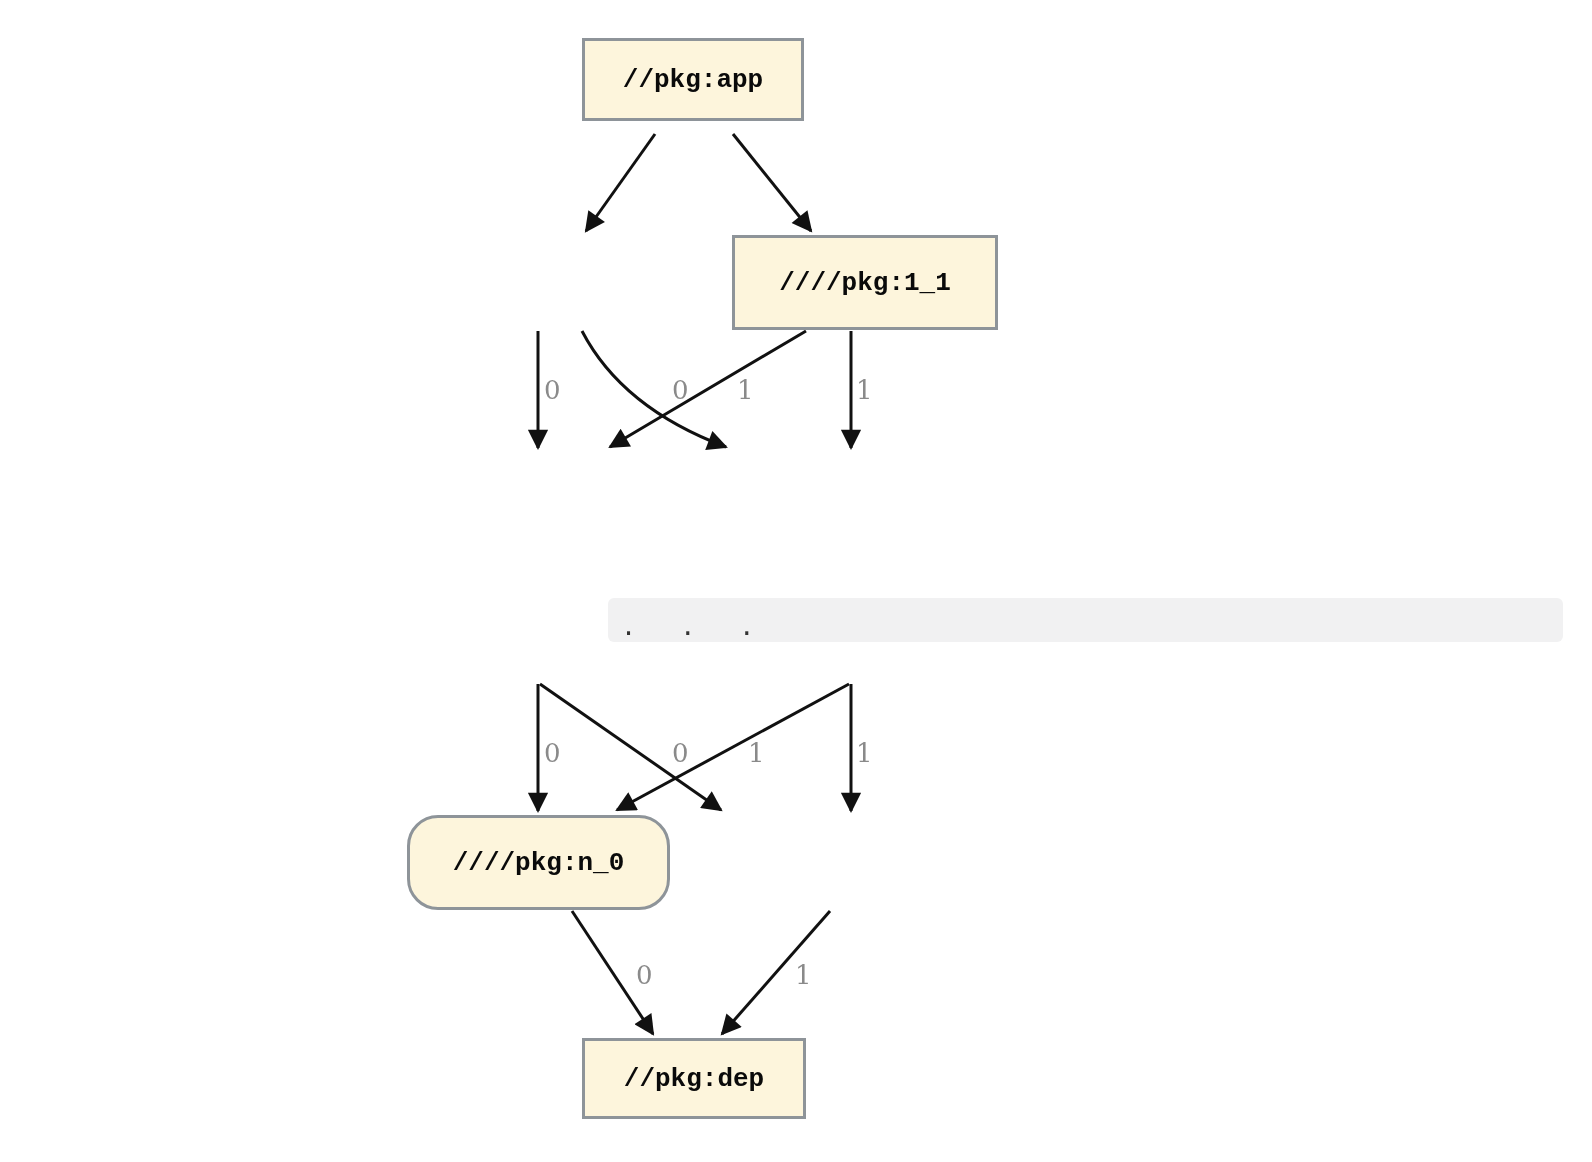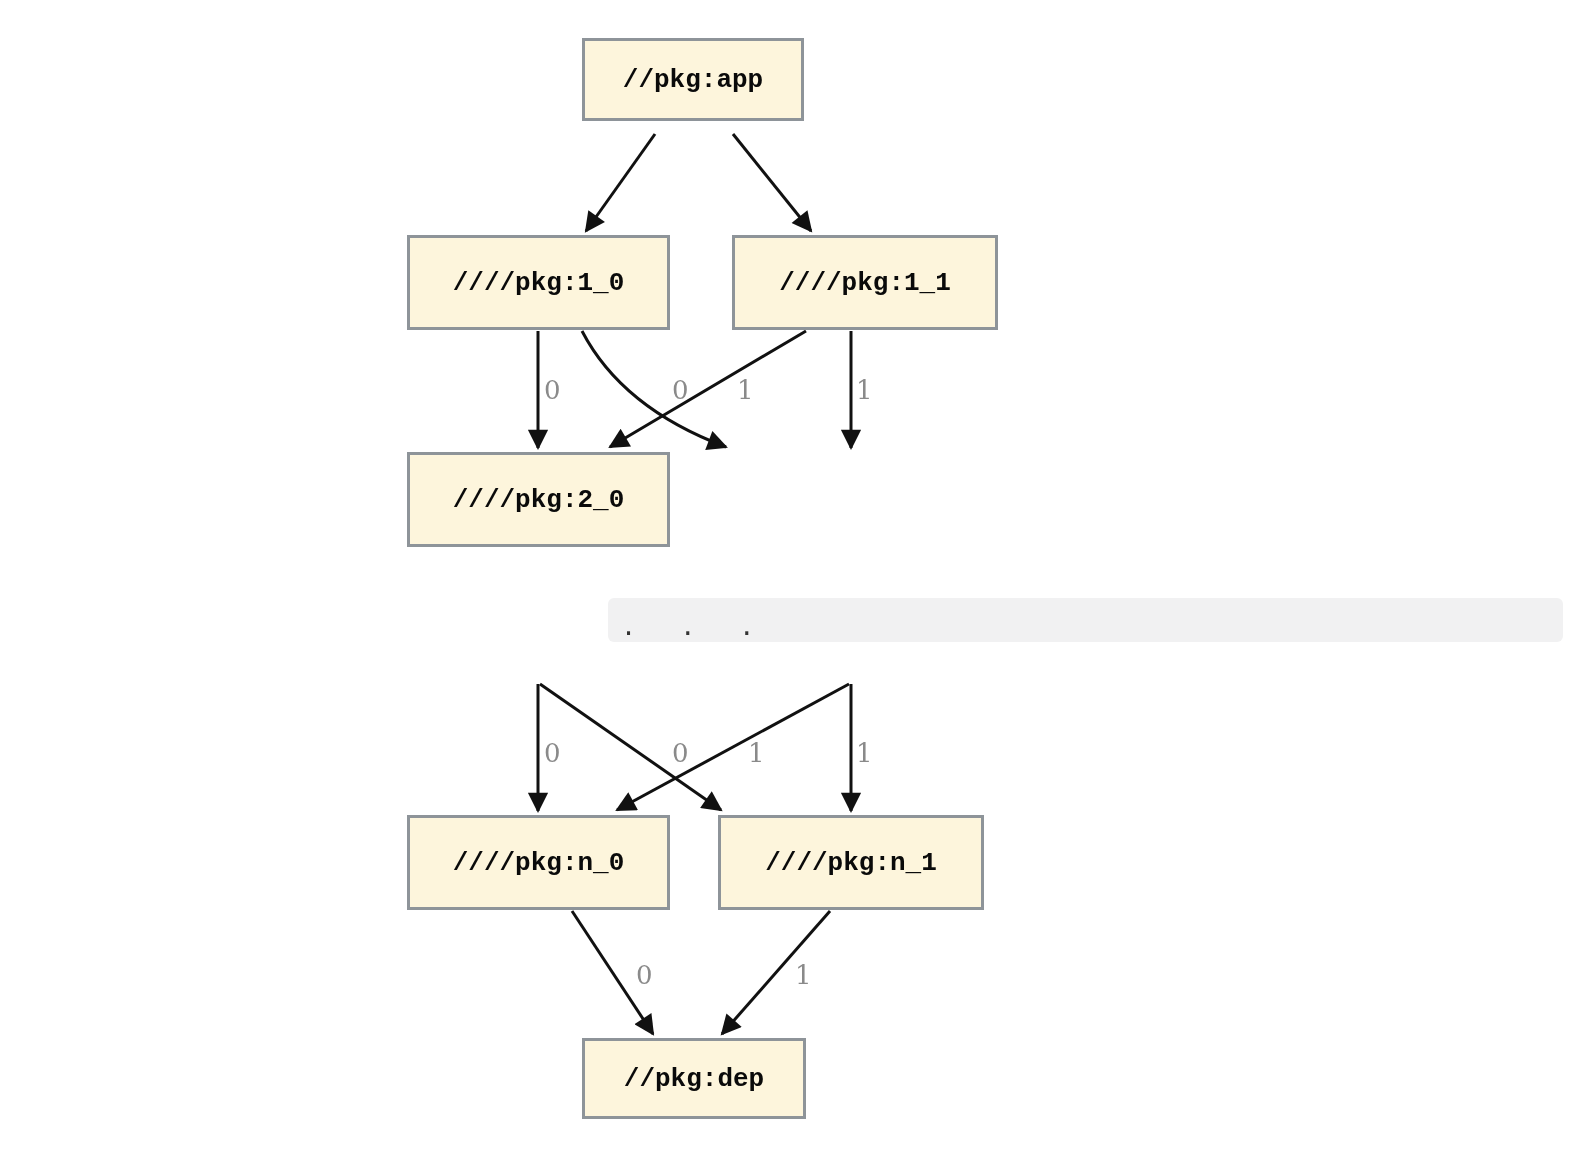--- a/index.html
+++ b/index.html
@@ -54,39 +54,30 @@
     <path class="edge" d="M540,684 L721,810" marker-end="url(#ah)"></path>
     <path class="edge" d="M849,684 L617,810" marker-end="url(#ah)"></path>
     <path class="edge" d="M851,684 L851,811" marker-end="url(#ah)"></path>
     <path class="edge" d="M572,911 L653,1034" marker-end="url(#ah)"></path>
     <path class="edge" d="M830,911 L722,1034" marker-end="url(#ah)"></path>
   </svg>
 
   <div class="node" style="left:582px;top:38px;width:222px;height:83px;">
     <span>//pkg:app</span>
   </div>
-  <div class="node" style="left:407px;top:235px;width:263px;height:95px;">
-    <span>////pkg:1_0</span>
-  </div>
   <div class="node" style="left:718px;top:235px;width:266px;height:95px;margin-left:14px;">
     <span>////pkg:1_1</span>
-  </div>
-  <div class="node" style="left:407px;top:452px;width:263px;height:95px;">
-    <span>////pkg:2_0</span>
   </div>
 
   <div class="band">
     <span class="dots">.  .  .</span>
   </div>
 
-  <div class="node" style="left:407px;top:815px;width:263px;height:95px;">
+  <div class="node" style="left:407px;top:815px;width:263px;height:95px;border-radius:31px;">
     <span>////pkg:n_0</span>
-  </div>
-  <div class="node" style="left:718px;top:815px;width:266px;height:95px;">
-    <span>////pkg:n_1</span>
   </div>
   <div class="node" style="left:582px;top:1038px;width:224px;height:81px;">
     <span>//pkg:dep</span>
   </div>
 
   <span class="elabel" style="left:544px;top:373px;">0</span>
   <span class="elabel" style="left:672px;top:373px;">0</span>
   <span class="elabel" style="left:737px;top:373px;">1</span>
   <span class="elabel" style="left:856px;top:373px;">1</span>
 

